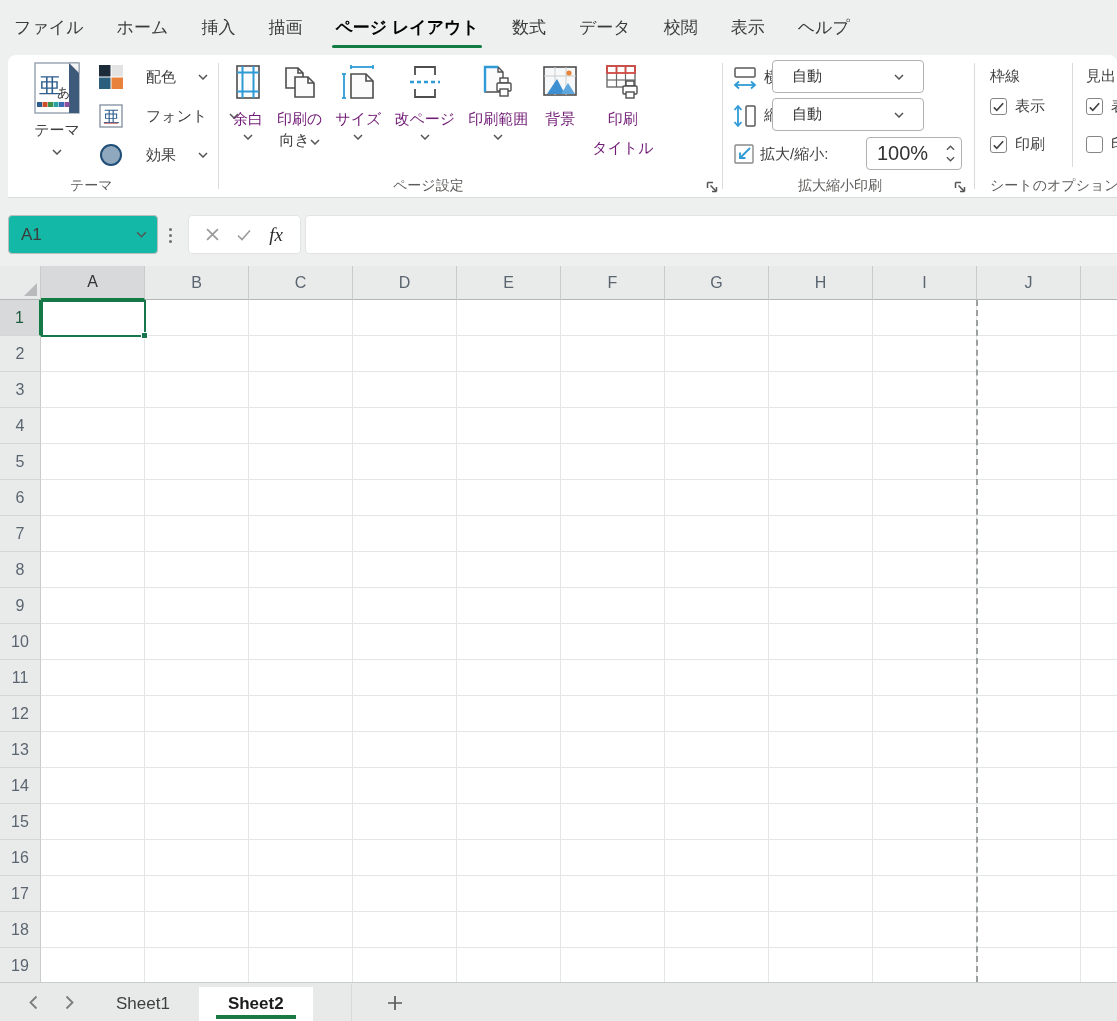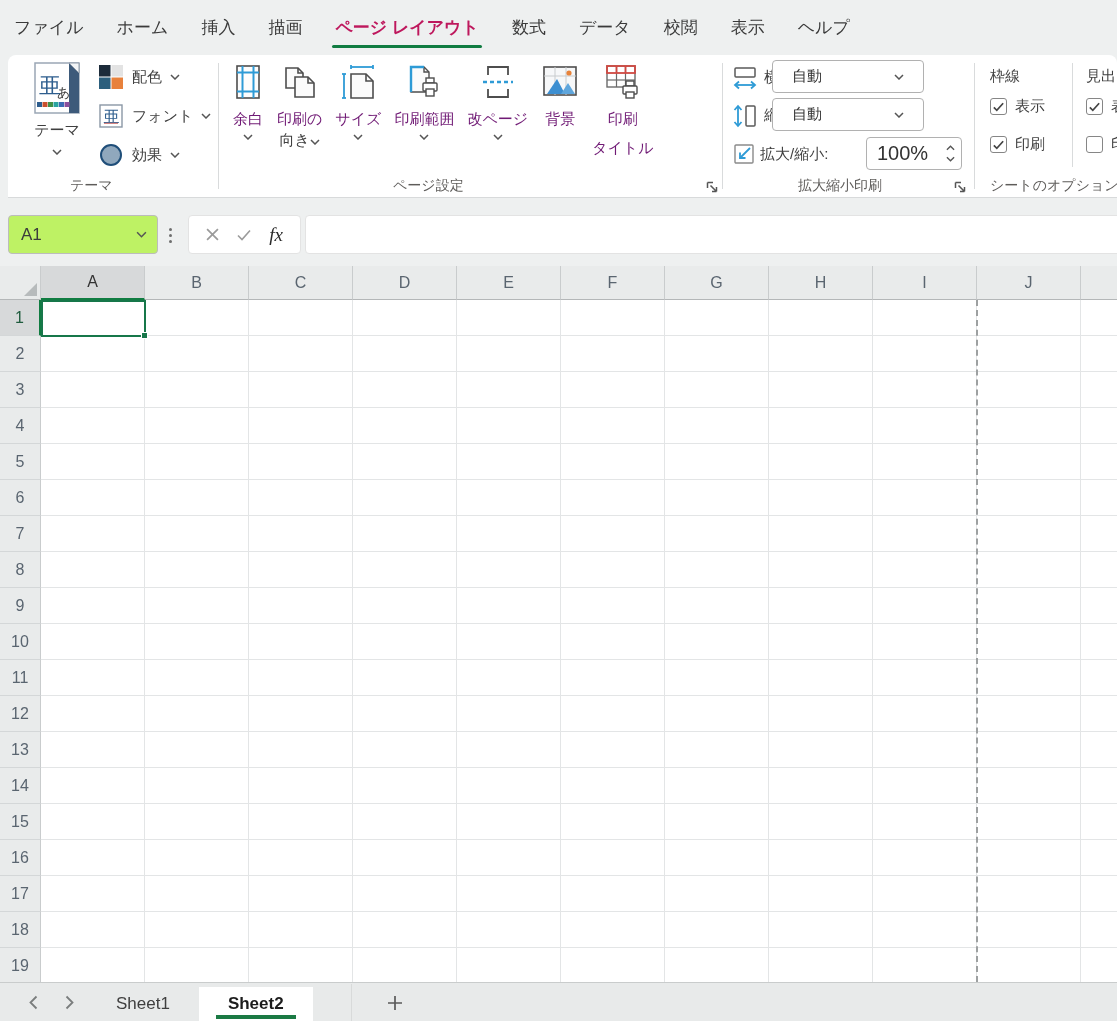--- a/index.html
+++ b/index.html
@@ -3,34 +3,34 @@
 <meta charset="utf-8">
 <style>
   * { box-sizing: border-box; margin: 0; padding: 0; }
   html,body { width:1117px; height:1021px; overflow:hidden; }
   body { font-family:"Liberation Sans","DejaVu Sans",sans-serif; }
   .app { position:relative; width:1117px; height:1021px; background:#eef0f0; color:#333; overflow:hidden; }
 
   
   .menubar { position:absolute; top:0; left:0; right:0; height:55px; display:flex; align-items:center; padding-left:14px; gap:33px; }
   .menu-tab { font-size:17px; color:#3a3a3a; position:relative; white-space:nowrap; cursor:default; }
-  .menu-tab.active { font-weight:bold; color:#be185d; }
+  .menu-tab.active { font-weight:bold; color:#000000; }
   .menu-tab.active::after { content:""; position:absolute; left:-3px; right:-3px; bottom:-9px; height:3.5px; background:#107C41; border-radius:2px; }
 
   
   .ribbon { position:absolute; top:55px; left:8px; width:1109px; height:143px; background:#fff; border-radius:8px 8px 0 0; border-bottom:1px solid #d8dadb; }
   .rsep { position:absolute; top:8px; height:126px; width:1px; background:#d9dbdc; }
   .group-label { position:absolute; top:122px; font-size:14px; color:#5e5c5a; white-space:nowrap; }
   .launcher { position:absolute; top:124px; width:16px; height:16px; display:flex; align-items:center; justify-content:center; cursor:default; }
 
   
   .theme-big { position:absolute; left:16px; top:5px; width:66px; height:130px; display:flex; flex-direction:column; align-items:center; }
   .theme-big .tb-label { margin-top:5px; font-size:15px; color:#3f3f3f; }
   .theme-big .chev { margin-top:9px; }
-  .srow { position:absolute; left:90px; height:32px; display:flex; align-items:center; gap:8px; }
+  .srow { position:absolute; left:90px; height:32px; display:flex; align-items:center; gap:22px; }
   .srow .lbl { font-size:15px; color:#3f3f3f; white-space:nowrap; }
 
   
   .ps-group { position:absolute; left:224px; top:5px; display:flex; gap:13px; }
   .ps-btn { display:flex; flex-direction:column; align-items:center; }
   .ps-btn .ic { height:40px; display:flex; align-items:flex-end; }
   .ps-btn .lbl { margin-top:8px; font-size:15px; color:#701a75; line-height:21px; text-align:center; white-space:nowrap; }
   .ps-btn .lbl2 { font-size:15px; color:#3f3f3f; line-height:21px; display:flex; align-items:center; white-space:nowrap; }
   .ps-btn .chev { margin-top:5px; }
 
@@ -45,21 +45,21 @@
   
   .so-hdr { position:absolute; top:12px; font-size:15px; color:#3f3f3f; white-space:nowrap; }
   .opt-row { position:absolute; display:flex; align-items:center; gap:8px; }
   .opt-row .opt-label { font-size:15px; color:#3f3f3f; white-space:nowrap; }
   .cb { width:17px; height:17px; background:#fff; border:1.6px solid #868686; border-radius:3px; display:flex; align-items:center; justify-content:center; }
   .cb svg { visibility:hidden; }
   .opt-row.checked .cb svg { visibility:visible; }
   .so-div { position:absolute; left:1064px; top:8px; height:104px; width:1px; background:#d9dbdc; }
 
   
-  .name-box { position:absolute; left:8px; top:215px; width:150px; height:39px; background:#bef264; border:1px solid #bcbcbc; border-radius:4px; display:flex; align-items:center; padding:0 10px 0 12px; font-size:17px; color:#3c3c3c; }
+  .name-box { position:absolute; left:8px; top:215px; width:150px; height:39px; background:#14b8a6; border:1px solid #bcbcbc; border-radius:4px; display:flex; align-items:center; padding:0 10px 0 12px; font-size:17px; color:#3c3c3c; }
   .name-box .chev { margin-left:auto; }
   .fdots { position:absolute; left:169px; top:228px; display:flex; flex-direction:column; gap:3px; }
   .fdots i { width:3px; height:3px; border-radius:50%; background:#6e6e6e; }
   .fx-panel { position:absolute; left:188px; top:215px; width:113px; height:39px; background:#fff; border:1px solid #e3e3e3; border-radius:4px; display:flex; align-items:center; justify-content:space-around; padding:0 8px; }
   .fx-lbl { font-family:"Liberation Serif","DejaVu Serif",serif; font-style:italic; font-size:19px; color:#2b2b2b; }
   .formula-input { position:absolute; left:305px; top:215px; width:820px; height:39px; background:#fff; border:1px solid #e3e3e3; border-radius:4px 0 0 4px; font-size:15px; padding:0 10px; display:flex; align-items:center; }
 
   
   .grid { position:absolute; top:266px; left:0; right:0; bottom:39px; background:#fff; overflow:hidden; }
   .col-row { display:flex; height:34px; }
@@ -209,42 +209,42 @@
             </svg>
         </span>
         <span class="lbl">サイズ</span>
         <svg class="chev" width="10" height="6" viewBox="0 0 10 6">
             <polyline points="1,1 5,5 9,1" fill="none" stroke="#555" stroke-width="1.5"></polyline>
           </svg>
       </div>
       <div class="ps-btn">
         <span class="ic">
           <svg width="36" height="36" viewBox="0 0 36 36">
+              <path d="M8 11 V3 H28 V11" fill="none" stroke="#4e4e4e" stroke-width="1.8"></path>
+              <path d="M8 25 V33 H28 V25" fill="none" stroke="#4e4e4e" stroke-width="1.8"></path>
+              <line x1="3" y1="18" x2="33" y2="18" stroke="#2E9BD6" stroke-width="2.4" stroke-dasharray="4 3"></line>
+            </svg>
+        </span>
+        <span class="lbl">改ページ</span>
+        <svg class="chev" width="10" height="6" viewBox="0 0 10 6">
+            <polyline points="1,1 5,5 9,1" fill="none" stroke="#555" stroke-width="1.5"></polyline>
+          </svg>
+      </div>
+      <div class="ps-btn">
+        <span class="ic">
+          <svg width="36" height="36" viewBox="0 0 36 36">
               <path d="M5 3 h13 l5 5 v20 h-18 z" fill="#fbfbfb" stroke="#4e4e4e" stroke-width="1.4"></path>
               <path d="M18 3 v5 h5" fill="none" stroke="#4e4e4e" stroke-width="1.4"></path>
               <path d="M5 28 V3 H18" fill="none" stroke="#2E9BD6" stroke-width="2.4"></path>
               <rect x="20" y="14" width="8" height="5" fill="#fff" stroke="#4e4e4e" stroke-width="1.4"></rect>
               <rect x="17" y="19" width="14" height="8" rx="1" fill="#fff" stroke="#4e4e4e" stroke-width="1.4"></rect>
               <rect x="20" y="25" width="8" height="7" fill="#fff" stroke="#4e4e4e" stroke-width="1.4"></rect>
             </svg>
         </span>
         <span class="lbl">印刷範囲</span>
-        <svg class="chev" width="10" height="6" viewBox="0 0 10 6">
-            <polyline points="1,1 5,5 9,1" fill="none" stroke="#555" stroke-width="1.5"></polyline>
-          </svg>
-      </div>
-      <div class="ps-btn">
-        <span class="ic">
-          <svg width="36" height="36" viewBox="0 0 36 36">
-              <path d="M8 11 V3 H28 V11" fill="none" stroke="#4e4e4e" stroke-width="1.8"></path>
-              <path d="M8 25 V33 H28 V25" fill="none" stroke="#4e4e4e" stroke-width="1.8"></path>
-              <line x1="3" y1="18" x2="33" y2="18" stroke="#2E9BD6" stroke-width="2.4" stroke-dasharray="4 3"></line>
-            </svg>
-        </span>
-        <span class="lbl">改ページ</span>
         <svg class="chev" width="10" height="6" viewBox="0 0 10 6">
             <polyline points="1,1 5,5 9,1" fill="none" stroke="#555" stroke-width="1.5"></polyline>
           </svg>
       </div>
       <div class="ps-btn">
         <span class="ic">
           <svg width="38" height="36" viewBox="0 0 38 36">
               <rect x="3" y="3" width="32" height="28" fill="#f7f8f9" stroke="#4e4e4e" stroke-width="1.6"></rect>
               <line x1="14" y1="3" x2="14" y2="31" stroke="#c9ccce" stroke-width="1"></line>
               <line x1="25" y1="3" x2="25" y2="31" stroke="#c9ccce" stroke-width="1"></line>

